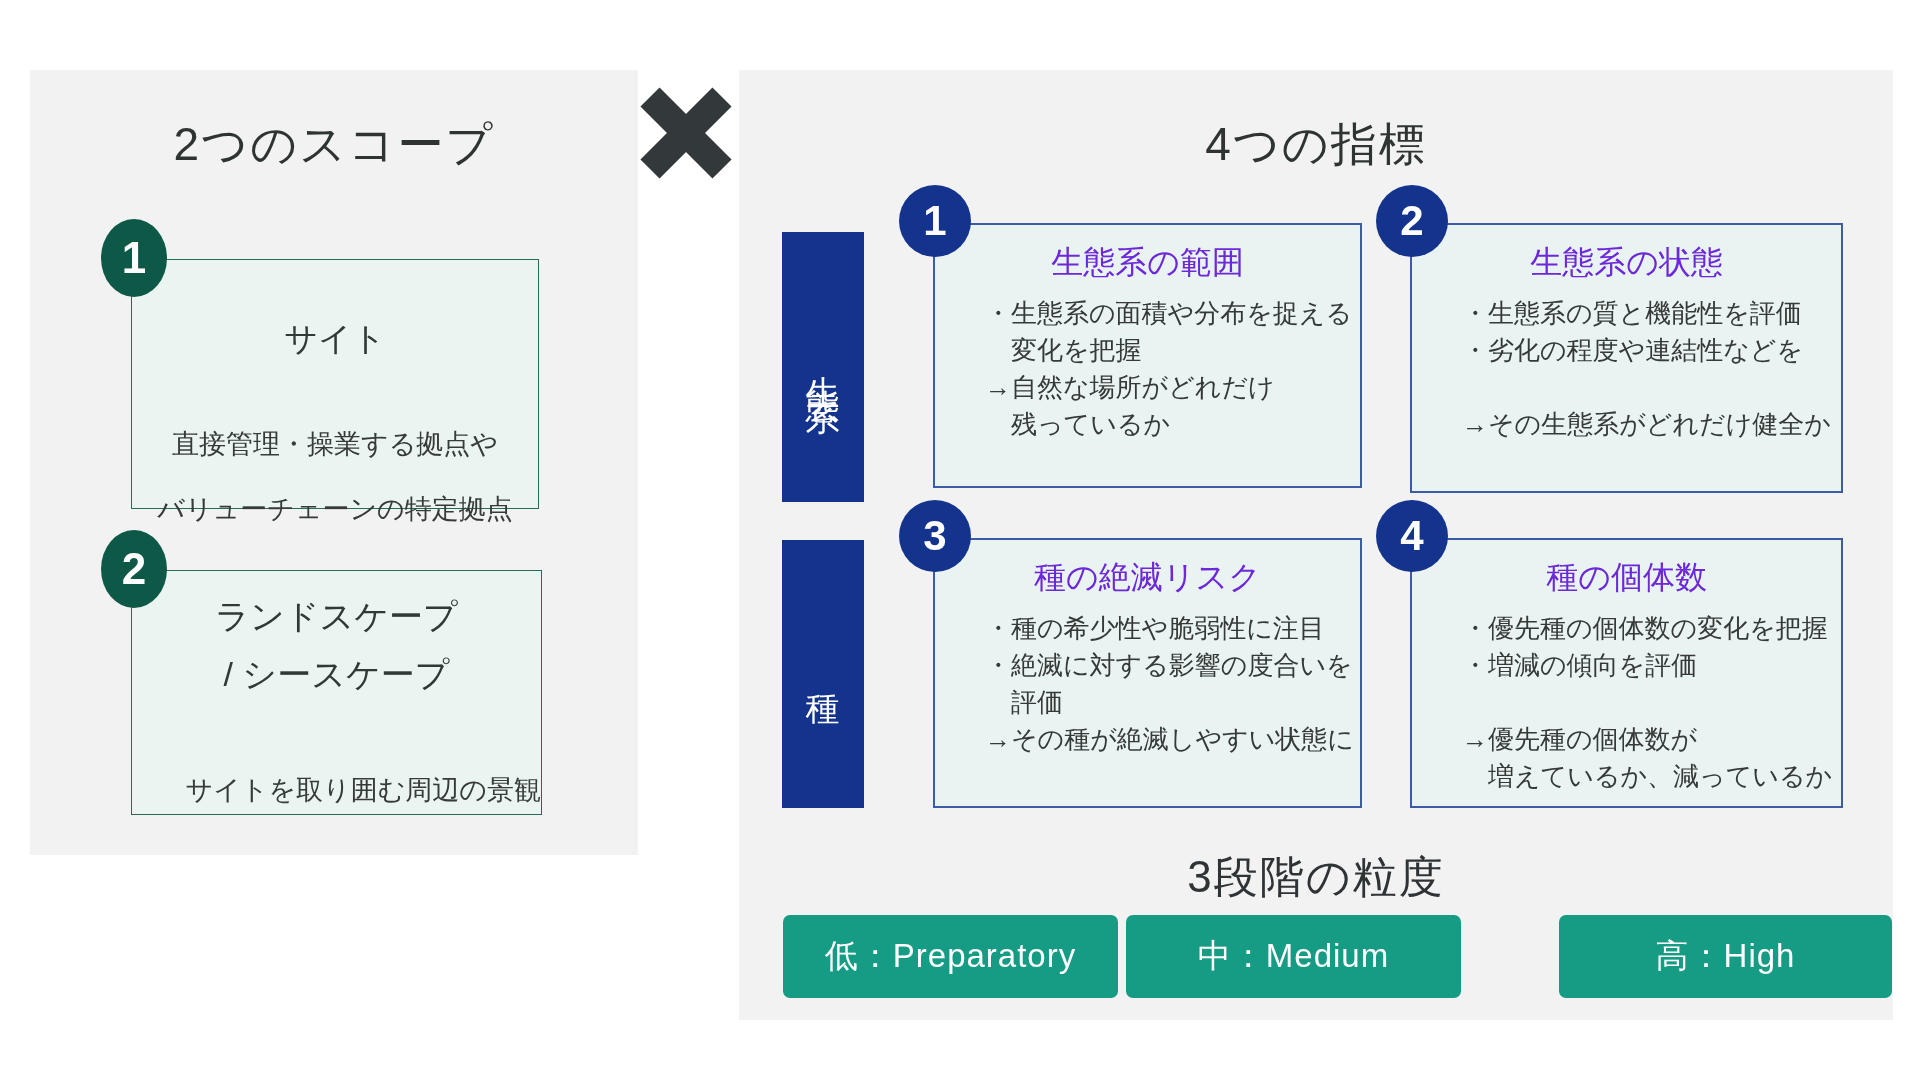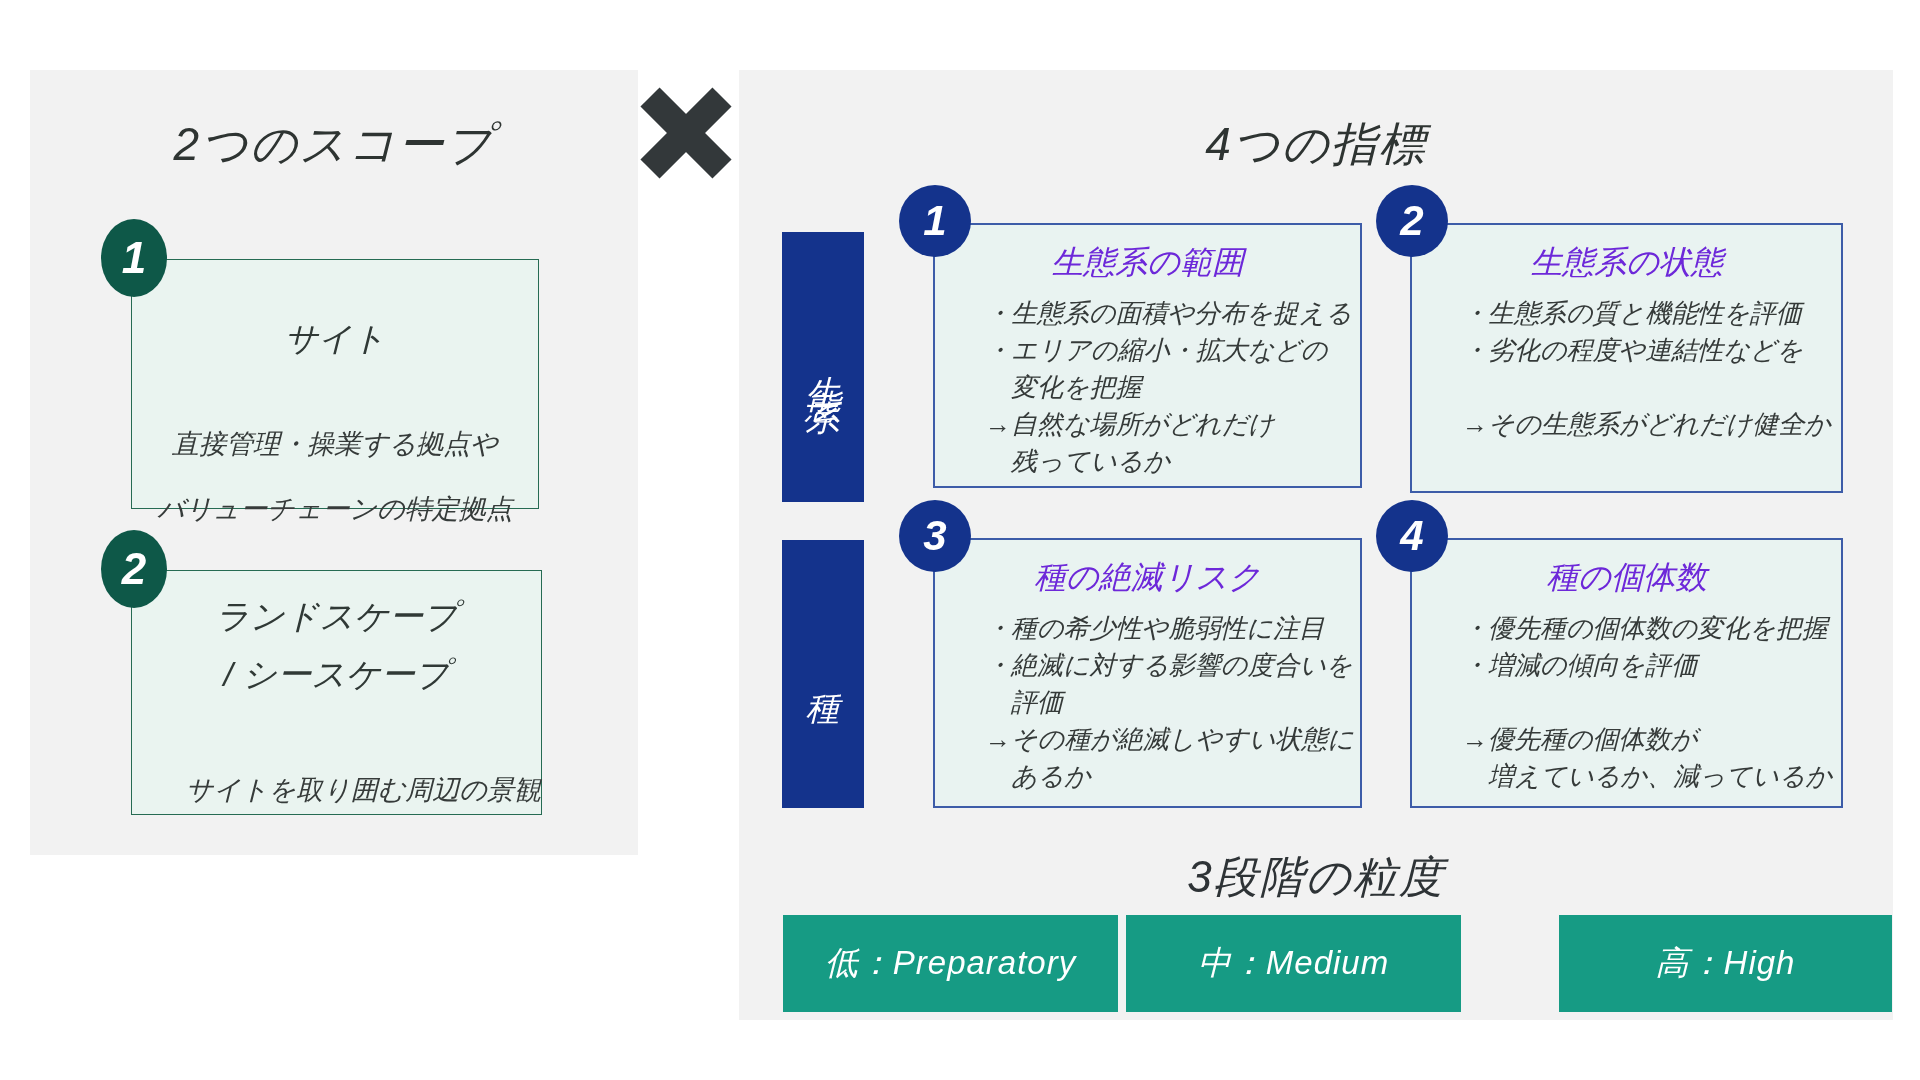--- a/index.html
+++ b/index.html
@@ -1,20 +1,20 @@
 <!DOCTYPE html>
 <html><head>
 <meta charset="utf-8">
 <style>
   html,body{margin:0;padding:0;background:#ffffff;}
   .stage{
     position:relative;width:1920px;height:1080px;background:#ffffff;overflow:hidden;
     font-family:"Liberation Sans","DejaVu Sans",sans-serif;color:#333;
   }
-  .panel{position:absolute;background:#f2f2f2;font-style:italic;}
+  .panel{position:absolute;background:#f2f2f2;}
   .left-panel{left:30px;top:70px;width:608px;height:785px;}
   .right-panel{left:739px;top:70px;width:1154px;height:950px;}
   .panel-title{
     margin:0;padding-top:44px;text-align:center;
     font-size:46px;font-weight:500;color:#2e3432;letter-spacing:2px;
   }
   
   .scope-box{
     position:absolute;background:#eaf4f0;border:1px solid #266b53;box-sizing:border-box;
   }
@@ -55,22 +55,22 @@
   .ind-title{font-size:32px;color:#6d28d9;text-align:center;margin-top:16px;font-weight:500;}
   .ind-lines{margin-top:10px;padding-left:50px;padding-right:8px;font-size:26px;line-height:37px;color:#353a39;}
   .ind-line{white-space:pre;}
   .gap-top{margin-top:37px;}
   
   .gran-title{
     position:absolute;left:0;right:0;top:778px;margin:0;text-align:center;
     font-size:44px;font-weight:500;color:#2e3336;letter-spacing:2px;
   }
   .level-btn{
-    position:absolute;top:845px;height:97px;background:#169b84;color:#fff;
-    display:flex;align-items:center;justify-content:center;font-size:33px;letter-spacing:1px;
+    position:absolute;top:845px;height:83px;background:#169b84;color:#fff;
+    display:flex;align-items:center;justify-content:center;font-size:33px;letter-spacing:1px;border-radius:7px;
   }
   .level-btn.l1{left:44px;width:335px;}
   .level-btn.l2{left:387px;width:335px;}
   .level-btn.l3{left:820px;width:333px;}
 </style>
 </head>
 <body>
 
 <div class="stage">
 
@@ -109,21 +109,20 @@
     <h2 class="panel-title">4つの指標</h2>
 
     <div class="vbar vbar1">生態系</div>
     <div class="vbar vbar2">種</div>
 
     <div class="ind-box b1">
       <span class="n-circle">1</span>
       <div class="ind-title">生態系の範囲</div>
       <div class="ind-lines">
         <div class="ind-line">・生態系の面積や分布を捉える</div>
-        <div class="ind-line">・エリアの縮小・拡大などの</div>
         <div class="ind-line">　変化を把握</div>
         <div class="ind-line">→自然な場所がどれだけ</div>
         <div class="ind-line">　残っているか</div>
       </div>
     </div>
 
     <div class="ind-box b2">
       <span class="n-circle">2</span>
       <div class="ind-title">生態系の状態</div>
       <div class="ind-lines">
@@ -134,21 +133,20 @@
     </div>
 
     <div class="ind-box b3">
       <span class="n-circle">3</span>
       <div class="ind-title">種の絶滅リスク</div>
       <div class="ind-lines">
         <div class="ind-line">・種の希少性や脆弱性に注目</div>
         <div class="ind-line">・絶滅に対する影響の度合いを</div>
         <div class="ind-line">　評価</div>
         <div class="ind-line">→その種が絶滅しやすい状態に</div>
-        <div class="ind-line">　あるか</div>
       </div>
     </div>
 
     <div class="ind-box b4">
       <span class="n-circle">4</span>
       <div class="ind-title">種の個体数</div>
       <div class="ind-lines">
         <div class="ind-line">・優先種の個体数の変化を把握</div>
         <div class="ind-line">・増減の傾向を評価</div>
         <div class="ind-line gap-top">→優先種の個体数が</div>

